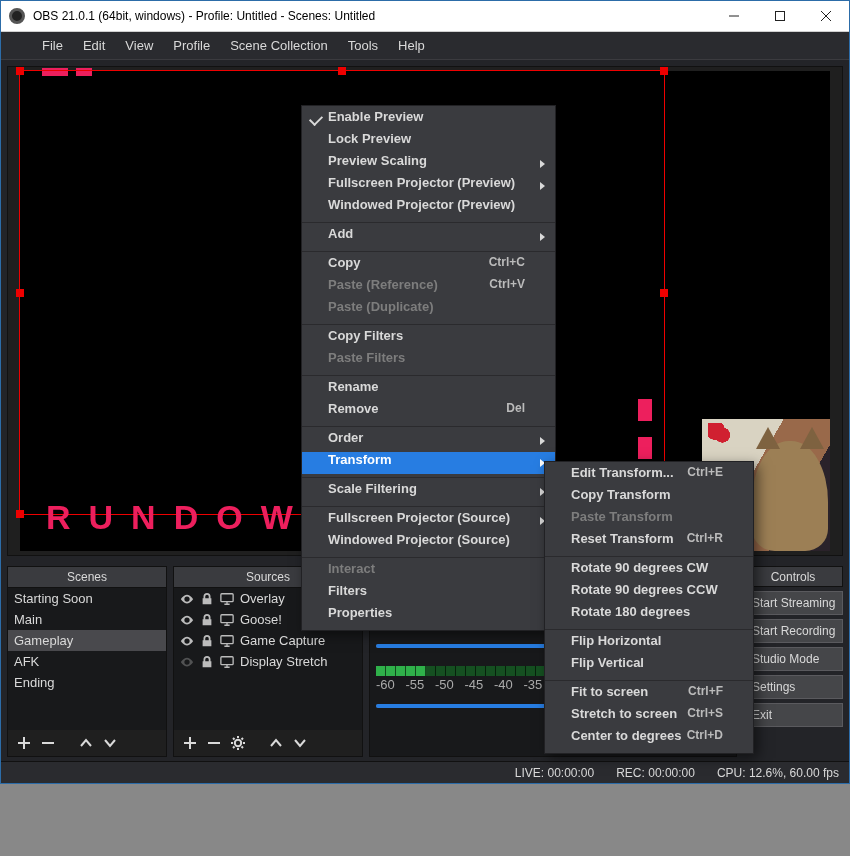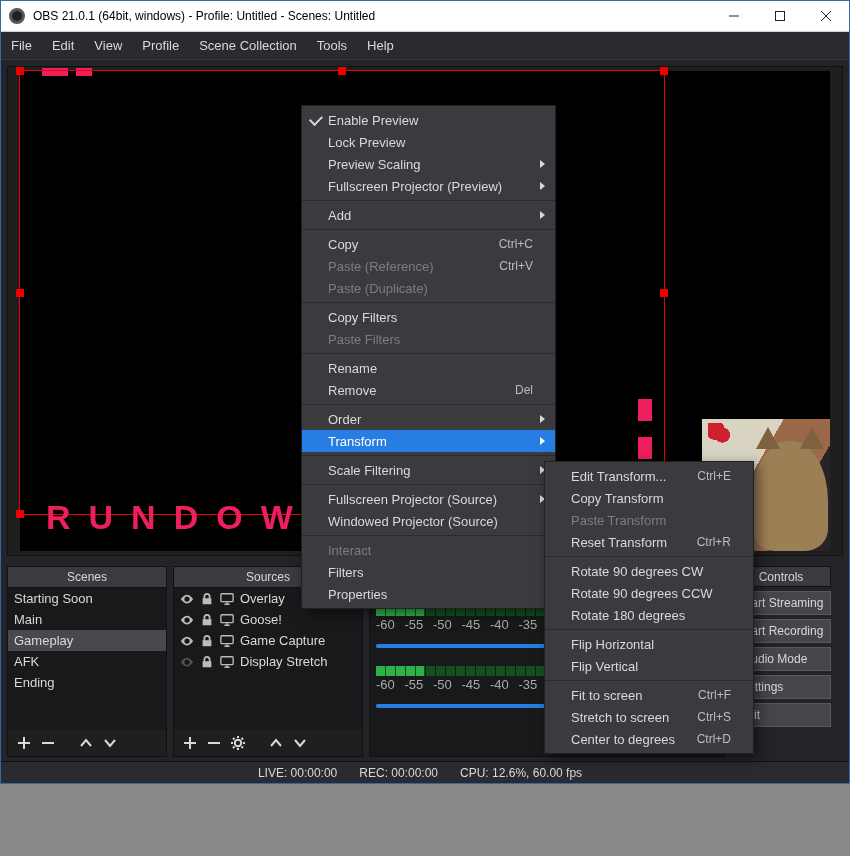--- a/index.html
+++ b/index.html
@@ -33,20 +33,21 @@
     background:#222; border:3px solid #555;
   }
   .titlebar .title { flex:1; white-space:nowrap; overflow:hidden; }
   .winbtn { width:46px; height:31px; display:flex; align-items:center; justify-content:center; }
   .winbtn svg { width:10px; height:10px; stroke:#222; stroke-width:1; fill:none; }
   
   .menubar {
     height:28px; background:var(--panel); color:var(--fg);
     display:flex; align-items:center; font-size:13px;
     border-bottom:1px solid #3b3b3f;
+    padding-left:31px;
   }
   .menubar .mitem { padding:0 10px; line-height:28px; }
   
   .preview-area {
     flex:0 0 490px; margin:6px; position:relative;
     background:var(--panel-dark); border:1px solid #111;
   }
   .canvas {
     position:absolute; left:12px; right:12px; top:4px; bottom:4px;
     background:#000;
@@ -79,21 +80,21 @@
   .cat::before, .cat::after { 
     content:""; position:absolute; top:-14px; width:0; height:0;
     border-left:12px solid transparent; border-right:12px solid transparent;
     border-bottom:22px solid #7e6240;
   }
   .cat::before{ left:4px; } .cat::after{ right:4px; }
 
   
   .dock {
     flex:1; display:grid; grid-template-columns: 160px 190px 1fr 100px;
-    gap:6px; padding:4px 18px 4px 6px;
+    gap:6px; padding:4px 6px 4px 6px;
   }
   .panel { background:var(--panel); display:flex; flex-direction:column; border:1px solid #111; }
   .panel-header {
     height:21px; background:#3a3b3f; color:var(--fg); font-size:12px;
     display:flex; align-items:center; justify-content:center;
     border-bottom:1px solid #111;
   }
   .panel-body { flex:1; background:#18191b; color:var(--fg); font-size:13px; overflow:hidden; }
   .row { height:21px; display:flex; align-items:center; padding:0 6px; gap:6px; }
   .row.selected { background:var(--sel); }
@@ -137,32 +138,32 @@
   .ctrlcol { display:flex; flex-direction:column; gap:4px; }
   .ctrlbtn {
     height:24px; background:#454649; color:var(--fg); font-size:12px;
     border:1px solid #5a5a5e; display:flex; align-items:center;
     padding-left:8px; overflow:hidden; white-space:nowrap;
   }
 
   
   .statusbar {
     height:22px; background:var(--panel); color:var(--fg); font-size:12px;
-    display:flex; align-items:center; justify-content:center; gap:22px;
+    display:flex; align-items:center; justify-content:flex-end; gap:22px;
     padding-right:10px; border-top:1px solid #111;
   }
 
   
   .ctxmenu {
     position:absolute; background:#3a3b3f; color:var(--fg); font-size:13px;
     border:1px solid #212124; padding:3px 0; box-shadow:4px 4px 12px rgba(0,0,0,.5);
     min-width:255px;
   }
   .ctxmenu .mi {
-    height:22px; display:flex; align-items:center; padding:0 22px 0 26px; position:relative;
+    height:22px; display:flex; padding:0 30px 0 26px; position:relative;font-weight:bold;
   }
   .ctxmenu .mi.hover { background:var(--accent); color:#fff; }
   .ctxmenu .mi.disabled { color:var(--fg-dim); }
   .ctxmenu .mi .sc { margin-left:auto; color:#bbb; font-size:12px;}
   .ctxmenu .mi.sub::after {
     content:""; position:absolute; right:10px; top:50%; margin-top:-4px;
     border-left:5px solid currentColor; border-top:4px solid transparent; border-bottom:4px solid transparent;
   }
   .ctxmenu .mi.check::before{
     content:""; position:absolute; left:8px; top:50%; width:10px; height:6px; margin-top:-5px;
@@ -492,20 +493,23 @@
       </div>
       <div class="mi">
         <span>Lock Preview</span>
       </div>
       <div class="mi sub">
         <span>Preview Scaling</span>
       </div>
       <div class="mi sub">
         <span>Fullscreen Projector (Preview)</span>
       </div>
+      <div class="mi">
+        <span>Windowed Projector (Preview)</span>
+      </div>
       <hr>
       <div class="mi sub">
         <span>Add</span>
       </div>
       <hr>
       <div class="mi">
         <span>Copy</span>
         <span class="sc">Ctrl+C</span>
       </div>
       <div class="mi disabled">

